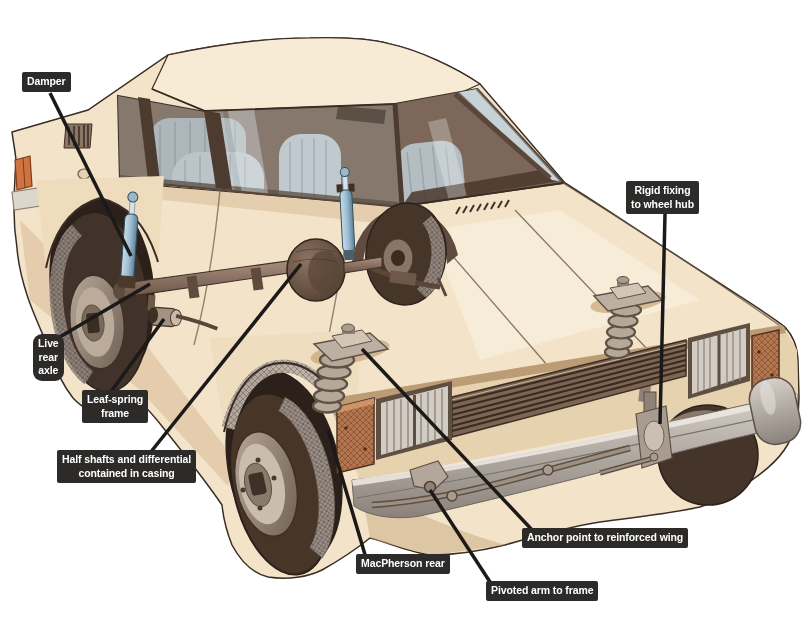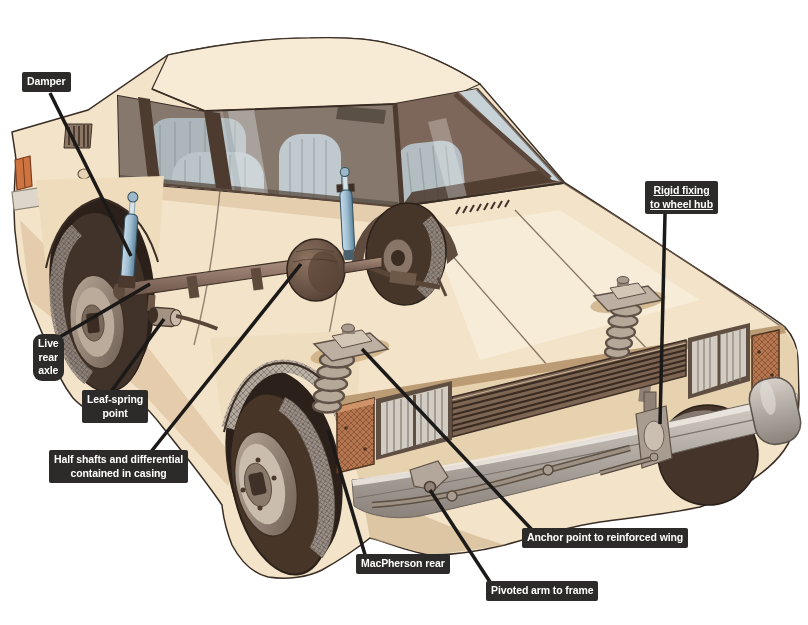--- a/index.html
+++ b/index.html
@@ -346,22 +346,22 @@
     <line x1="534" y1="532" x2="362" y2="349"></line>
     <line x1="665" y1="214" x2="660" y2="424"></line>
   </g>
 </svg>
 
 <div class="anno" style="left:22px;top:72px;">Damper</div>
 <div class="anno" style="left:33px;top:334px;border-radius:9px;">Live
 rear
 axle</div>
 <div class="anno" style="left:82px;top:390px;">Leaf-spring
-point</div>
-<div class="anno" style="left:49px;top:450px;">Half shafts and differential
+frame</div>
+<div class="anno" style="left:57px;top:450px;">Half shafts and differential
 contained in casing</div>
 <div class="anno" style="left:356px;top:554px;">MacPherson rear</div>
 <div class="anno" style="left:522px;top:528px;">Anchor point to reinforced wing</div>
 <div class="anno" style="left:486px;top:581px;">Pivoted arm to frame</div>
-<div class="anno" style="left:645px;top:181px;text-decoration:underline;">Rigid fixing
+<div class="anno" style="left:626px;top:181px;">Rigid fixing
 to wheel hub</div>
 
 </div>
 
 </body></html>

